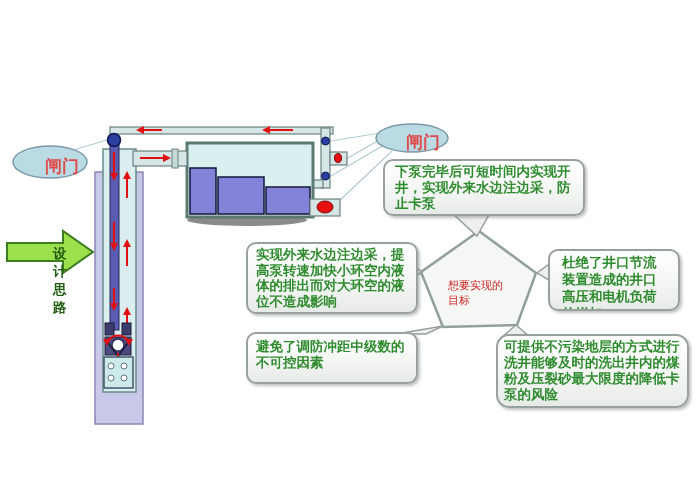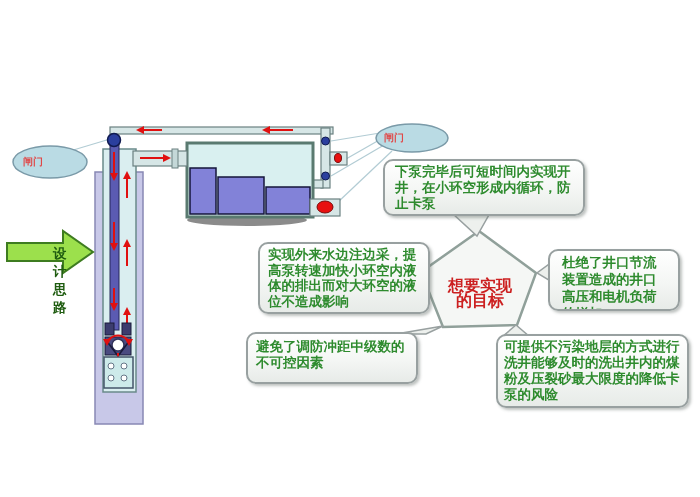--- a/index.html
+++ b/index.html
@@ -10,23 +10,23 @@
   #stage svg{position:absolute;left:0;top:0;}
   .txt{position:absolute;box-sizing:border-box;}
   .bubble{
     position:absolute;box-sizing:border-box;
     border:2px solid #98a0a0;border-radius:10px;
     background:linear-gradient(180deg,#ffffff 0%,#f4f6f4 55%,#e7ebe8 100%);
     box-shadow:2px 2px 3px rgba(110,120,115,0.45);
     color:#2e8b2e;font-weight:bold;font-size:13.5px;line-height:16px;
     padding:3px 8px;word-break:break-all;overflow:hidden;
   }
-  .gate-label{color:#e04848;font-weight:bold;font-size:10px;text-align:left;}
-  .goal-label{color:#cc2020;font-weight:bold;font-size:16px;line-height:15px;
-    text-align:center;word-break:break-all;}
+  .gate-label{color:#e04848;font-weight:bold;font-size:17px;text-align:right;}
+  .goal-label{color:#cc2020;font-weight:normal;font-size:11px;line-height:15px;
+    text-align:left;word-break:break-all;}
   .design-label{color:#1f5c10;font-weight:bold;font-size:13.5px;}
 </style>
 </head>
 <body>
 
 <div id="stage">
 
 <svg width="700" height="497" viewBox="0 0 700 497">
 
   <g stroke="#b2ccd4" stroke-width="1.2">
@@ -139,23 +139,23 @@
 </svg>
 
 <div class="txt gate-label" style="left:23px;top:155px;width:56px;">闸门</div>
 
 <div class="txt gate-label" style="left:384px;top:131px;width:56px;">闸门</div>
 
 <div class="txt design-label" style="left:9px;top:245px;width:58px;padding-left:44px;">设计思路</div>
 
 <div class="txt goal-label" style="left:448px;top:278px;width:64px;">想要实现的目标</div>
 
-<div class="bubble" style="left:383px;top:159px;width:202px;height:57px;padding:3px 10px;">下泵完毕后可短时间内实现开井，在小环空形成内循环，防止卡泵</div>
+<div class="bubble" style="left:383px;top:159px;width:202px;height:57px;padding:3px 10px;">下泵完毕后可短时间内实现开井，实现外来水边注边采，防止卡泵</div>
 
-<div class="bubble" style="left:246px;top:242px;width:172px;height:72px;line-height:15.5px;margin-left:12px;">实现外来水边注边采，提高泵转速加快小环空内液体的排出而对大环空的液位不造成影响</div>
+<div class="bubble" style="left:246px;top:242px;width:172px;height:72px;line-height:15.5px;">实现外来水边注边采，提高泵转速加快小环空内液体的排出而对大环空的液位不造成影响</div>
 
 <div class="bubble" style="left:246px;top:332px;width:172px;height:52px;line-height:15.5px;padding:6px 8px;font-family:Liberation Mono, monospace;">避免了调防冲距中级数的不可控因素</div>
 
 <div class="bubble" style="left:548px;top:249px;width:132px;height:62px;line-height:17px;padding:3px 12px;">杜绝了井口节流装置造成的井口高压和电机负荷的增加</div>
 
-<div class="bubble" style="left:496px;top:334px;width:193px;height:74px;padding:3px 6px;">可提供不污染地层的方式进行洗井能够及时的洗出井内的煤粉及压裂砂最大限度的降低卡泵的风险</div>
+<div class="bubble" style="left:496px;top:334px;width:193px;height:74px;padding:3px 6px;border-radius:13px;">可提供不污染地层的方式进行洗井能够及时的洗出井内的煤粉及压裂砂最大限度的降低卡泵的风险</div>
 
 </div>
 
 </body></html>

